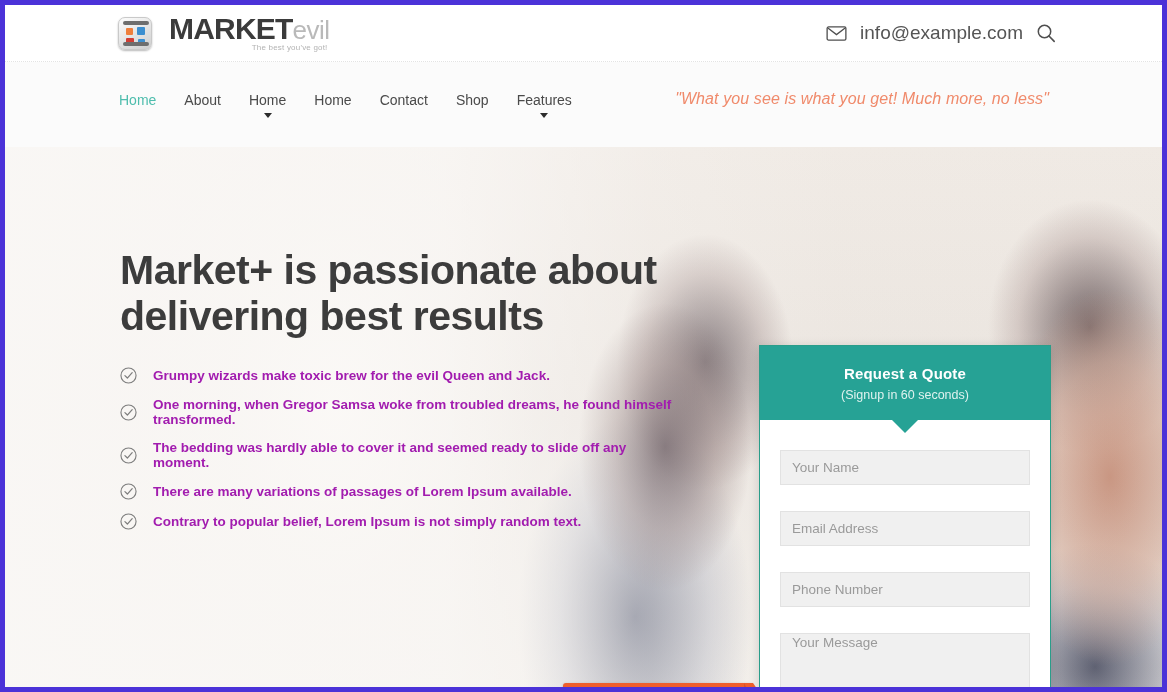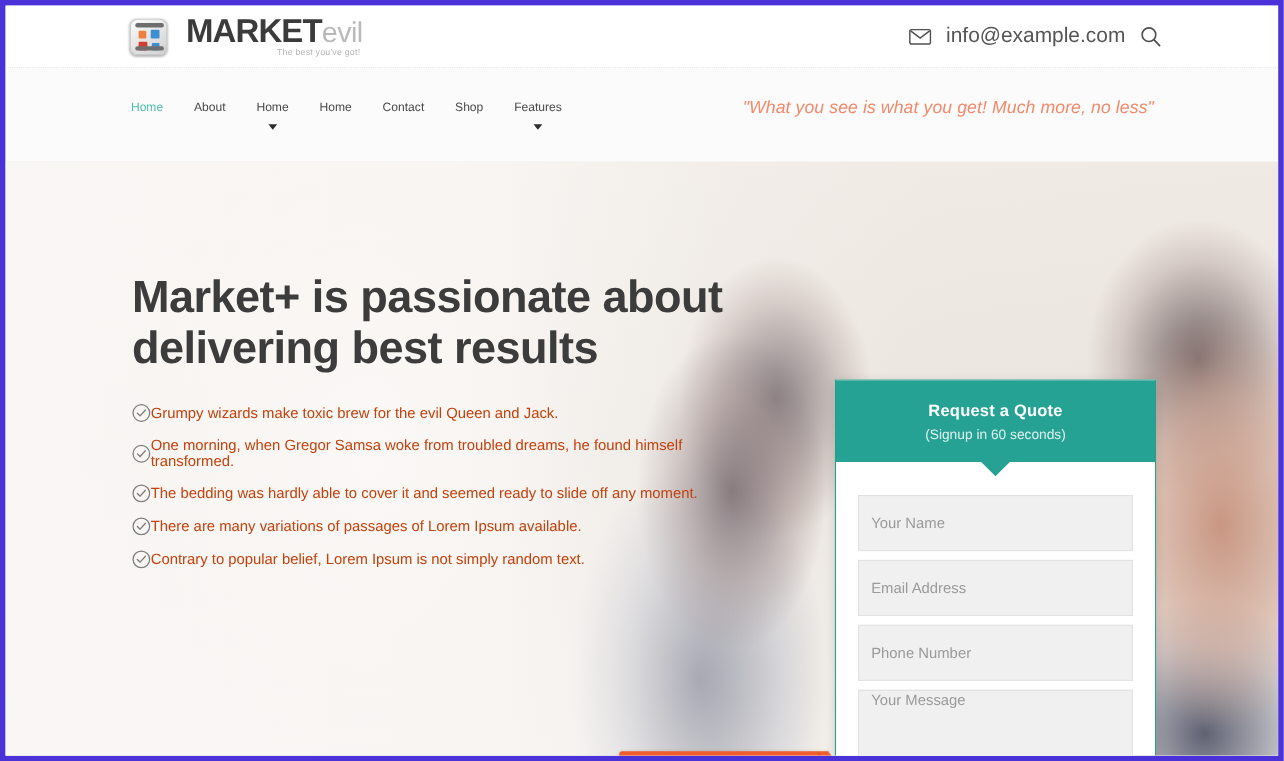--- a/index.html
+++ b/index.html
@@ -88,21 +88,21 @@
     height: 85px;
     background: #fbfbfb;
   }
   .nav-links {
     position: absolute; left: 114px; top: 30px;
     display: flex; align-items: flex-start;
   }
   .nav-item {
     position: relative;
     padding: 0 14px;
-    font-size: 11px;
+    font-size: 14px;
     color: #4a4a4a;
     cursor: pointer;
     white-space: nowrap;
   }
   .nav-item:first-child { padding-left: 0; }
   .nav-item.active { color: #4ebdad; }
   .caret {
     position: absolute; left: 50%; transform: translateX(-50%);
     top: 21px; width: 0; height: 0;
     border-left: 4px solid transparent;
@@ -149,22 +149,24 @@
     font-size: 41px; font-weight: bold; color: #3c3c3c;
     line-height: 46px; letter-spacing: -0.5px;
   }
   .hero-list { list-style: none; margin-top: 28px; }
   .hero-list li {
     display: flex; align-items: center;
     margin-bottom: 13px;
   }
   .check-icon { width: 17px; height: 17px; flex: 0 0 17px; display: block; }
   .hero-list span {
+    margin-left: 16px;
     font-size: 13.5px;
-    color: #c2410c;
+    color: #a21caf;
+    font-weight: bold;
   }
 
   .ribbon {
     position: absolute; left: 558px; top: 509px;
     height: 32px; padding: 0 20px 0 18px;
     background: #ef5e2c;
     color: #ffffff; font-size: 13px;
     display: flex; align-items: flex-end;
     border-radius: 3px 0 0 3px;
     box-shadow: 0 1px 3px rgba(0,0,0,.25);
@@ -210,28 +212,28 @@
   .quote-title {
     font-size: 15px; font-weight: bold; color: #ffffff;
     letter-spacing: .2px;
   }
   .quote-sub {
     font-size: 12.5px; color: #dff2ef; margin-top: 6px;
   }
   .quote-body { padding: 30px 20px 22px; }
   .field {
     width: 100%;
-    height: 51px;
+    height: 35px;
     background: #f0f0f0;
     border: 1px solid #e2e2e2;
     padding: 0 11px;
     font-size: 13.5px;
     color: #8d8d8d;
     font-family: "Liberation Sans", sans-serif;
-    margin-bottom: 8px;
+    margin-bottom: 26px;
     display: block;
   }
   .field::placeholder { color: #9a9a9a; opacity: 1; }
   textarea.field {
     height: 93px;
     padding-top: 1px;
     resize: vertical;
     margin-bottom: 14px;
   }
 </style>

